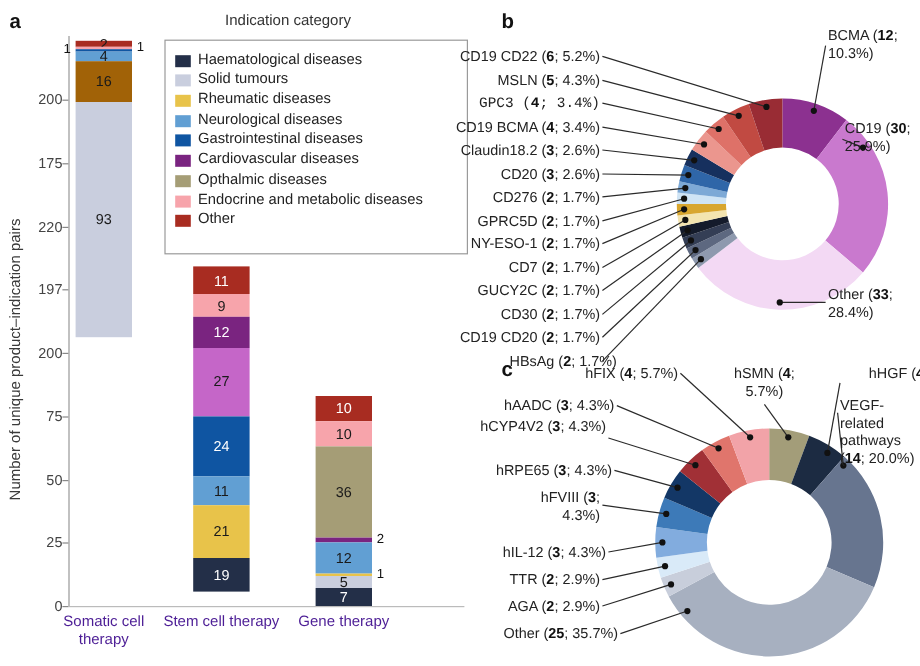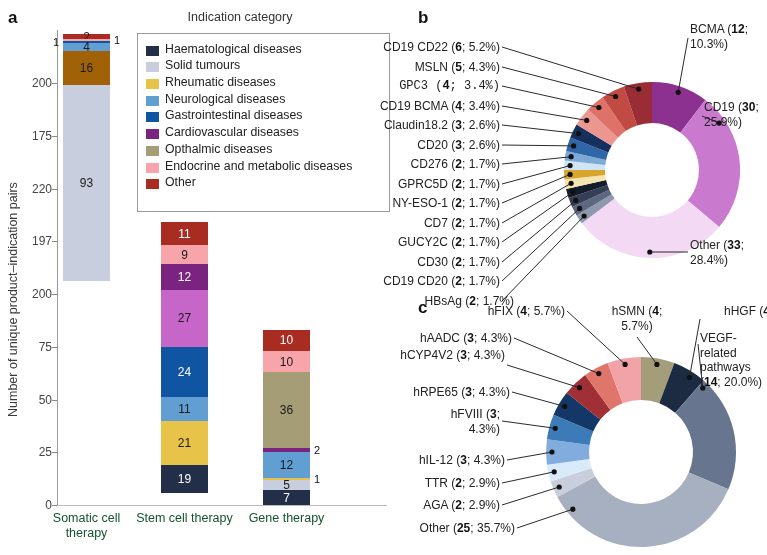--- a/index.html
+++ b/index.html
@@ -13,21 +13,21 @@
     writing-mode:vertical-rl;transform:rotate(180deg);
     font-size:12.5px;color:#3a3a3a;text-align:center;line-height:14px;
   }
   .tick-label{position:absolute;font-size:12px;color:#444;text-align:right;width:30px;}
   .tick-mark{position:absolute;height:1px;width:5px;background:#888;}
   .axis-line{position:absolute;background:#999;}
   .bar{position:absolute;display:flex;flex-direction:column;}
   .seg{position:relative;width:100%;display:flex;align-items:center;justify-content:center;overflow:visible;}
   .seg-val{font-size:12px;line-height:12px;white-space:nowrap;}
   .callout{position:absolute;font-size:11px;line-height:11px;color:#111;}
-  .xcat{position:absolute;font-size:12.5px;line-height:15px;color:#14532d;text-align:center;}
+  .xcat{position:absolute;font-size:12.5px;line-height:15px;color:#4c1d95;text-align:center;}
   .legend-title{position:absolute;font-size:12.5px;color:#333;text-align:center;}
   .legend-box{position:absolute;border:1px solid #9a9a9a;background:#fff;box-sizing:border-box;padding:5px 8px;}
   .legend-item{display:flex;align-items:flex-end;height:16.7px;}
   .legend-swatch{width:13px;height:10px;margin-right:6px;flex:0 0 13px;}
   .legend-text{font-size:12.3px;color:#222;white-space:nowrap;}
   .donut-label{position:absolute;font-size:12px;line-height:14.5px;color:#222;}
   .donut-label b{font-weight:bold;color:#111;}
   .nowrap{white-space:nowrap;}
   svg.overlay{position:absolute;left:0;top:0;pointer-events:none;}
 </style>

